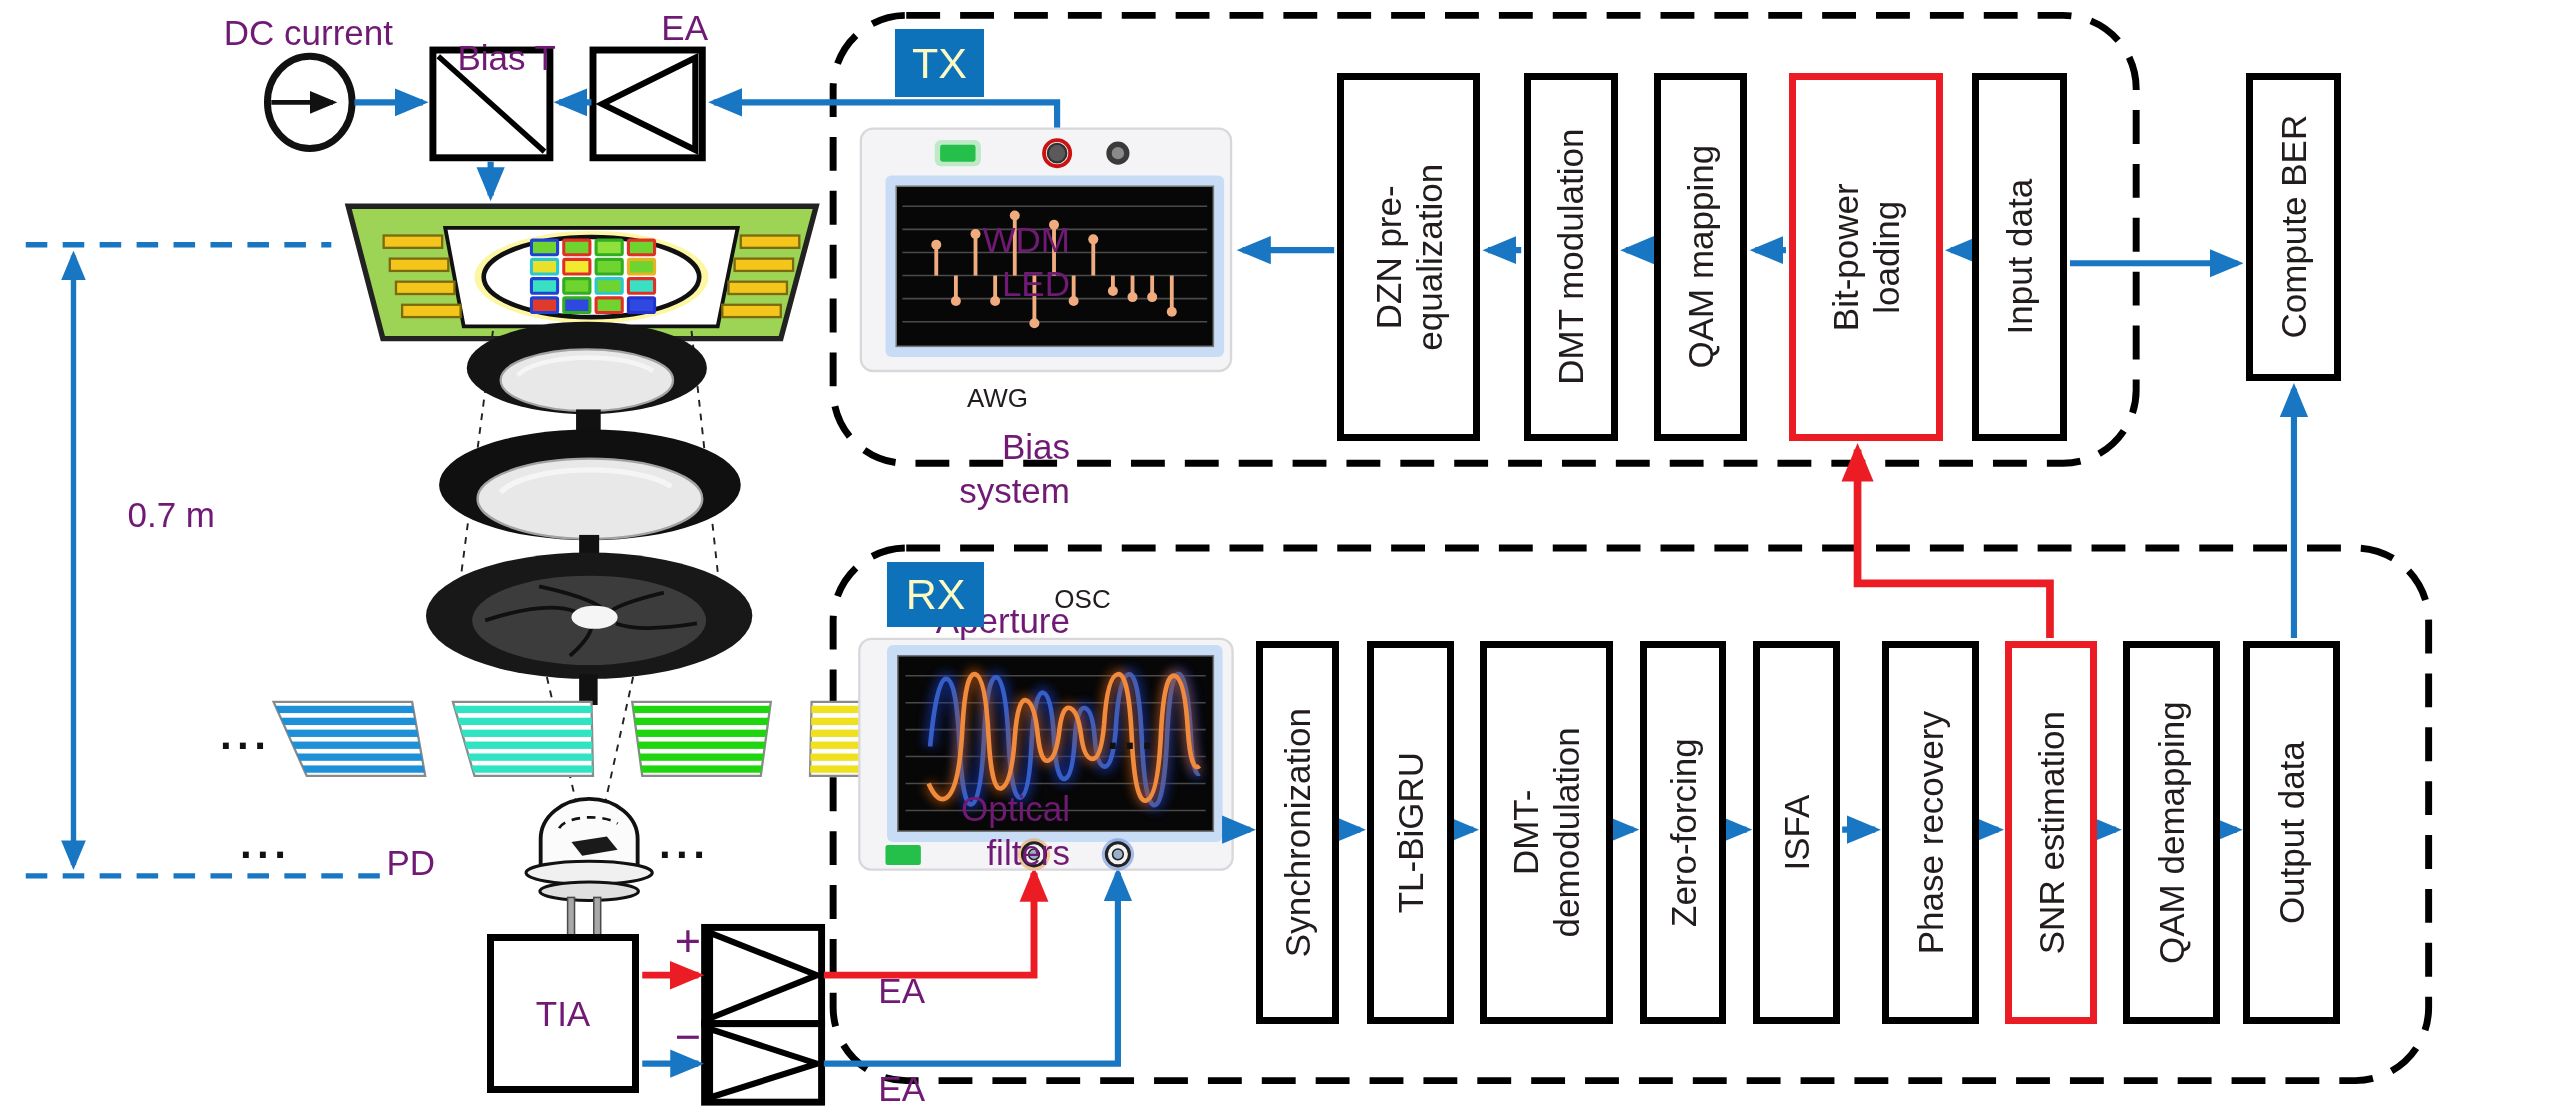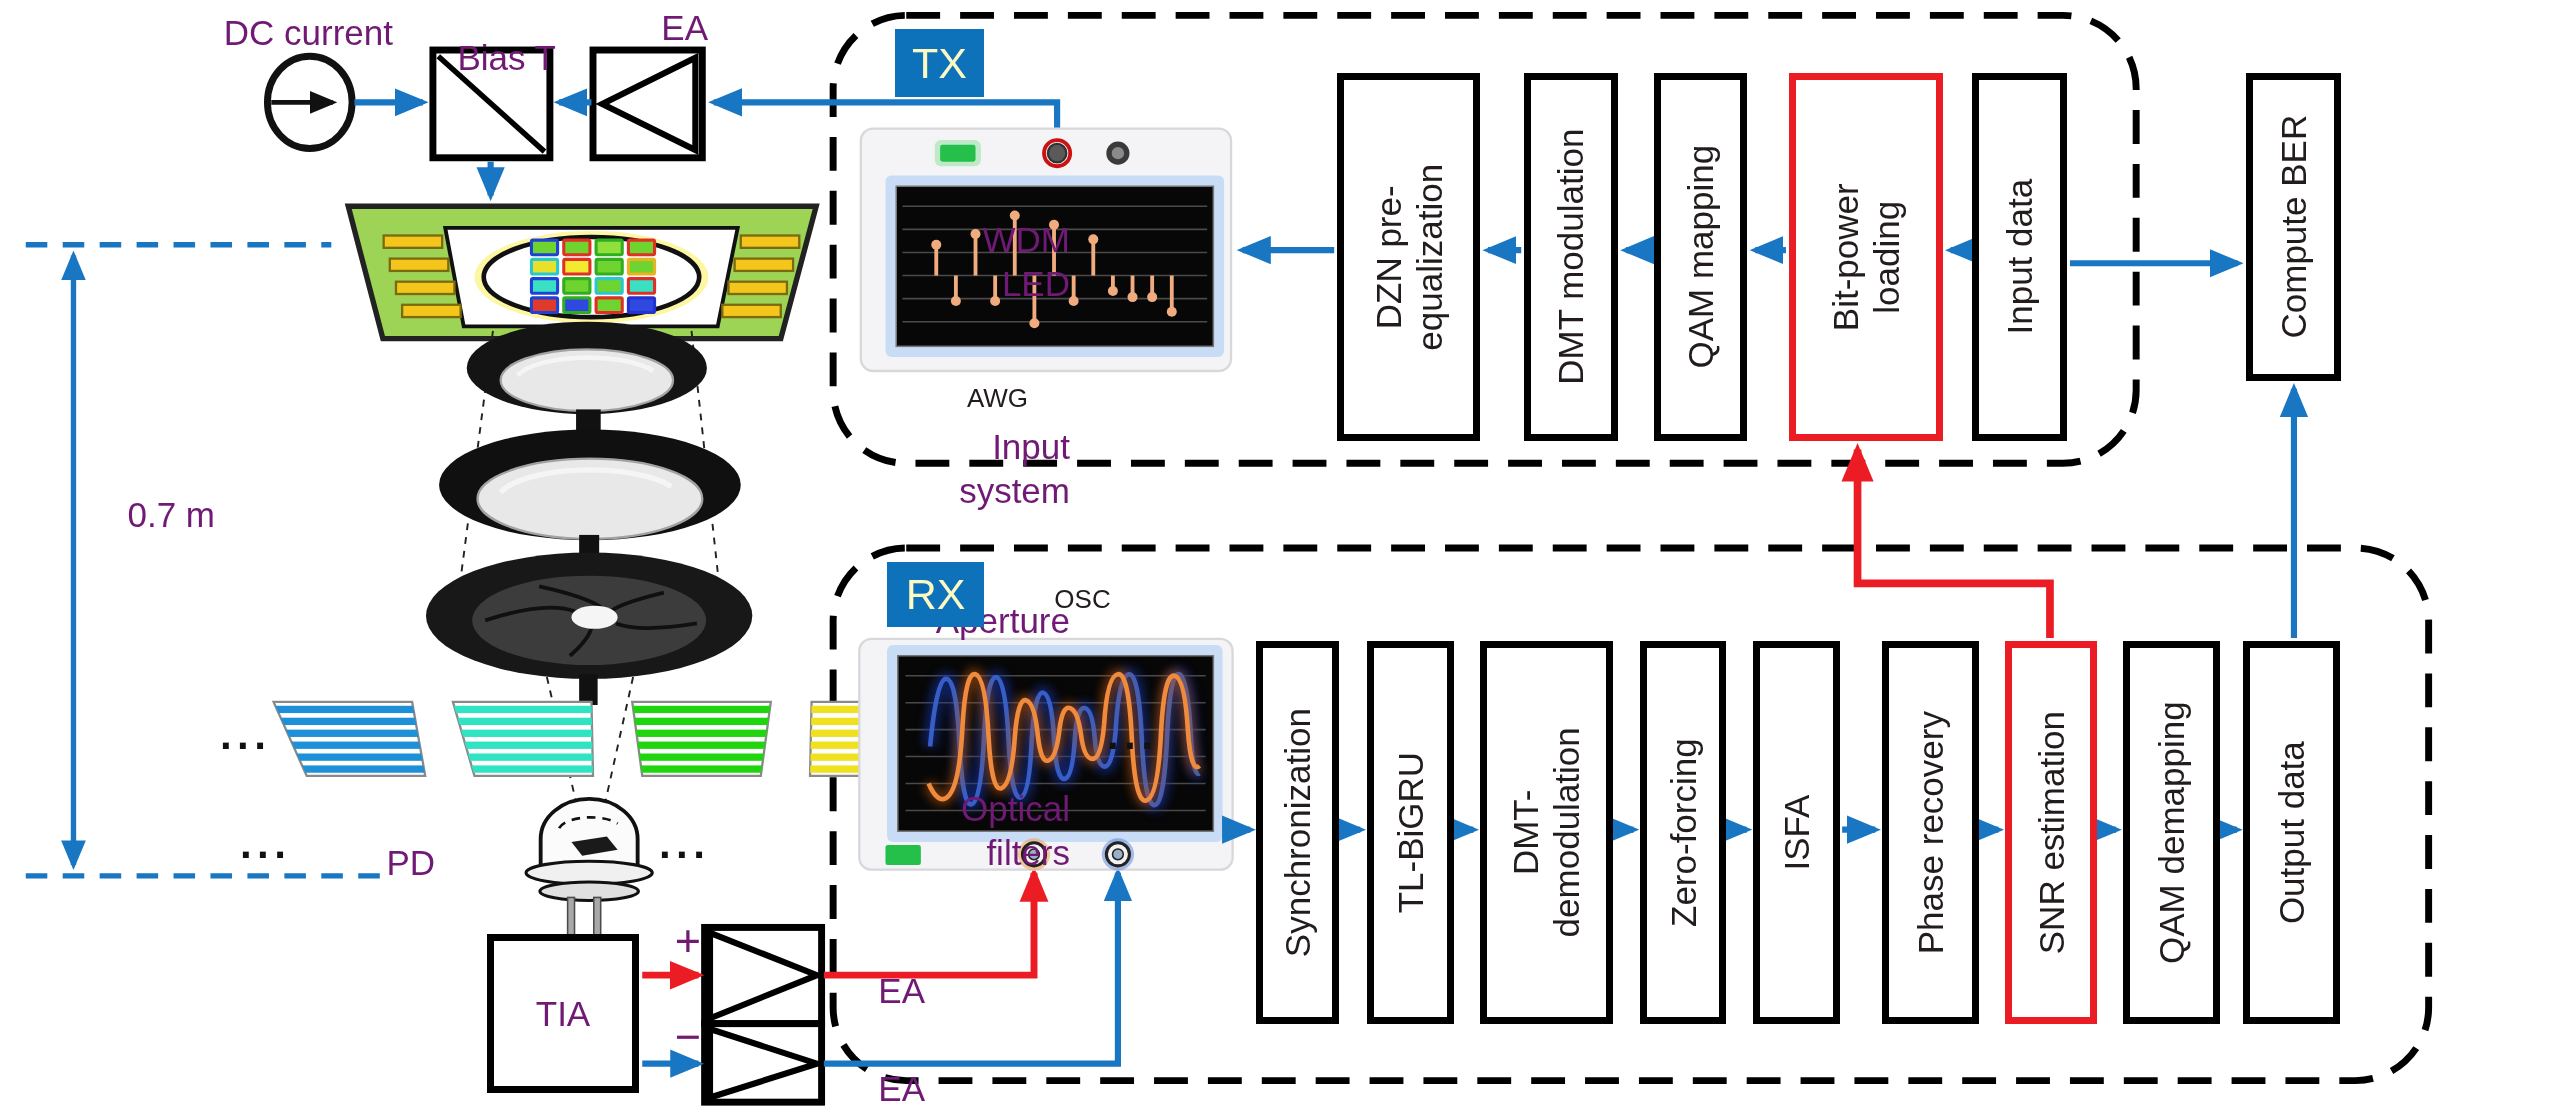--- a/index.html
+++ b/index.html
@@ -331,21 +331,21 @@
   </g>
 
   <polyline points="2663,829 2663,758 2413,758 2413,584" fill="none" stroke="#ec1c24" stroke-width="10" marker-end="url(#ar-red)"></polyline>
 </svg>
 
 <div class="lbl" style="left:162px;top:10.8px;width:231px;">DC current</div>
 <div class="lbl" style="left:425px;top:9.2px;width:131px;margin-top:27px;">Bias T</div>
 <div class="lbl" style="left:608px;top:6.2px;width:100px;">EA</div>
 <div class="lbl" style="left:870px;top:218px;width:200px;">WDM
 LED</div>
-<div class="lbl" style="left:870px;top:425px;width:200px;">Input
+<div class="lbl" style="left:870px;top:425px;width:200px;">Bias
 system</div>
 <div class="lbl" style="left:870px;top:599px;width:200px;">Aperture</div>
 <div class="lbl" style="left:870px;top:787px;width:200px;">Optical
 filters</div>
 <div class="lbl" style="left:350px;top:841px;width:85px;">PD</div>
 <div class="lbl" style="left:92px;top:493px;width:123px;">0.7 m</div>
 <div class="lbl big" style="left:647px;top:913px;width:54px;">+</div>
 <div class="lbl big" style="left:647px;top:1009px;width:54px;">−</div>
 <div class="lbl" style="left:833px;top:969px;width:92px;">EA</div>
 <div class="lbl" style="left:833px;top:1067px;width:92px;">EA</div>

